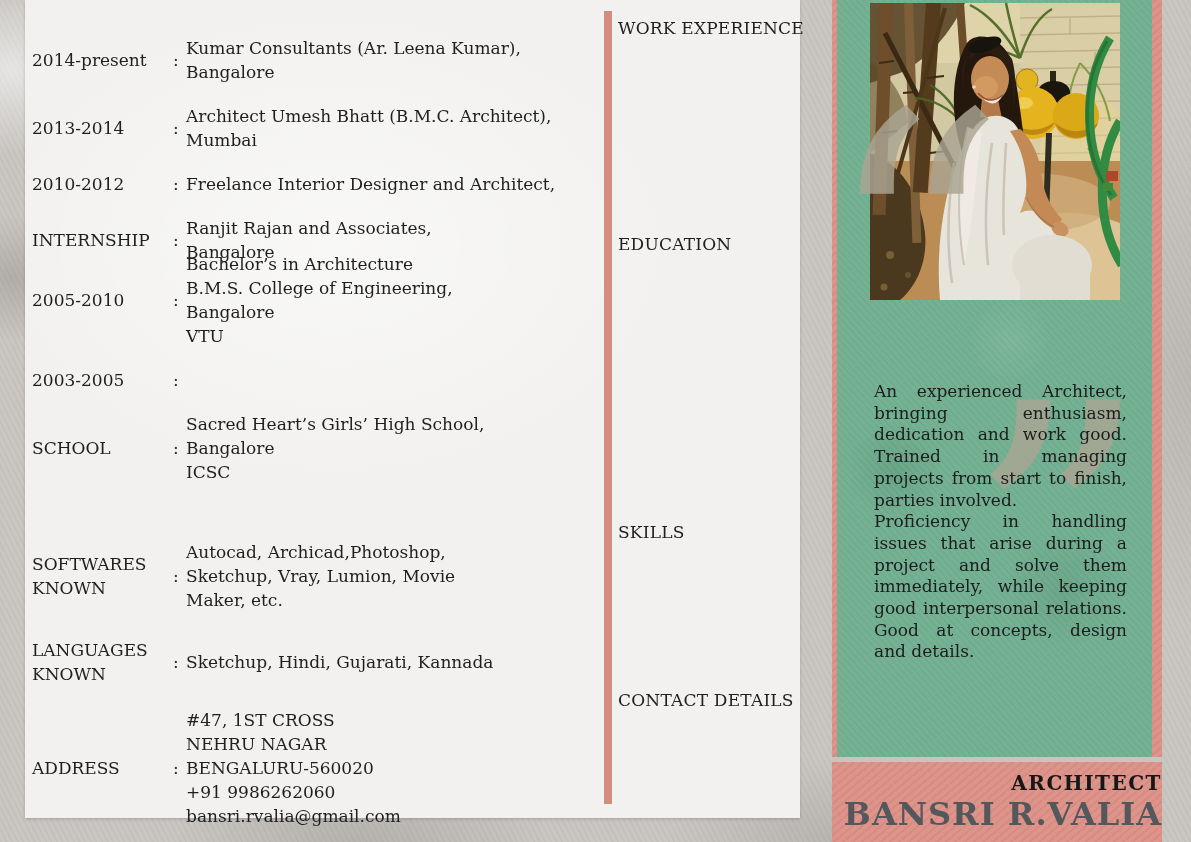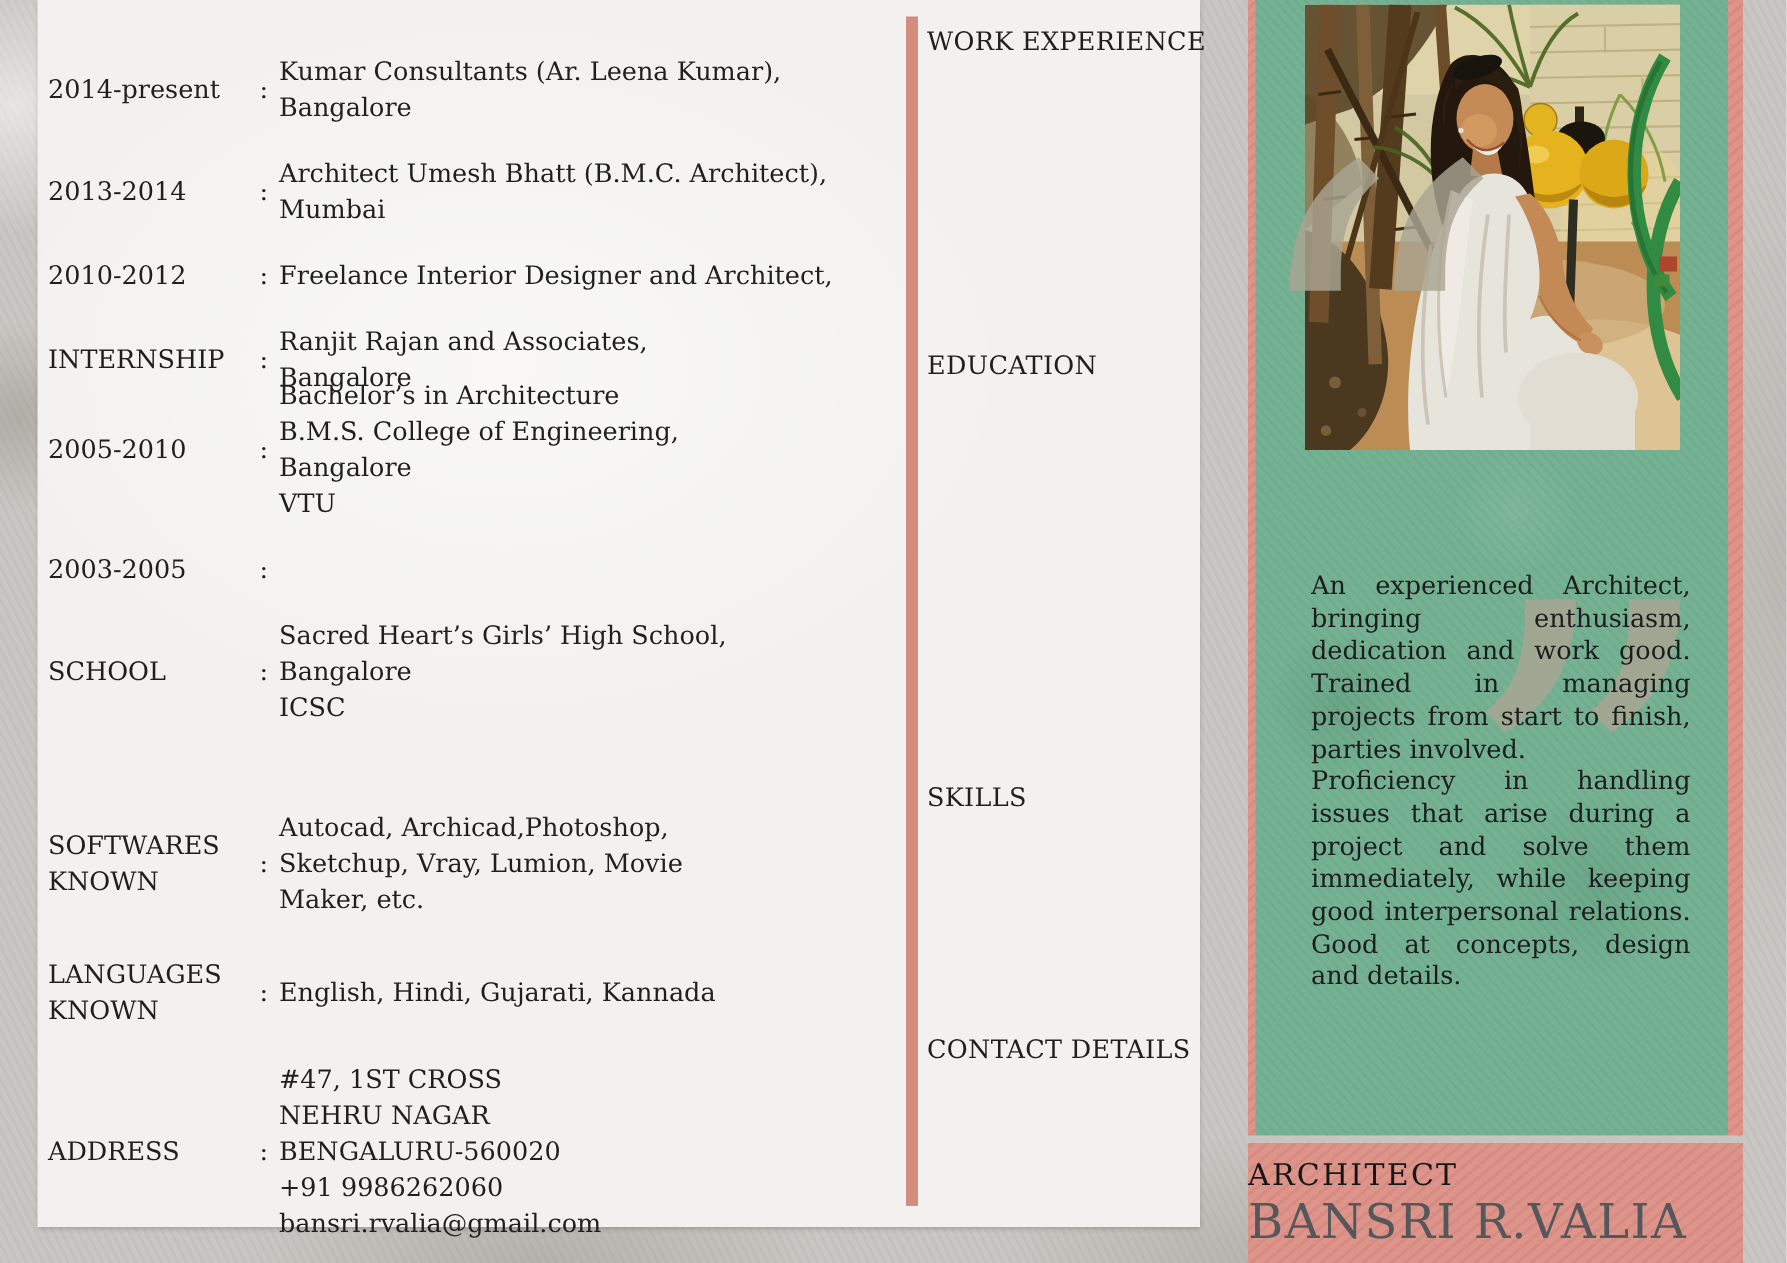--- a/index.html
+++ b/index.html
@@ -61,21 +61,21 @@
     color:var(--quote_mark,#aaa593);opacity:.82;pointer-events:none;
   }
   .quote-open{left:-14px;top:68px;}
   .quote-close{left:128px;top:358px;}
   .profile-text{
     position:absolute;left:37px;top:381px;width:253px;
     font-size:17px;line-height:21.7px;color:#1c1c1c;
   }
   .pline{text-align:justify;text-align-last:justify;}
   .pline.pend{text-align-last:left;}
-  .name-box{position:absolute;left:0;top:762px;width:330px;height:80px;text-align:left;}
+  .name-box{position:absolute;left:0;top:762px;width:330px;height:80px;text-align:right;font-weight:bold;}
   .arch-title{margin-top:9px;font-size:20px;letter-spacing:1.5px;color:#171717;}
   .arch-name{font-size:32px;letter-spacing:1px;color:var(--name_gray,#54575b);}
 </style>
 </head>
 <body style="--background_gray: #c8c5c1; --panel_white: #f2f1ef; --accent_salmon: #d48c7f; --panel_salmon: #dc9086; --panel_green: #75b293; --text_dark: #1f1f1f; --name_gray: #54575b; --quote_mark: #aaa593;">
 
 <div class="white-panel">
   <div class="resume-body">
       <div class="section" id="sec-work">
         <div class="row">
@@ -134,21 +134,21 @@
 Sketchup, Vray, Lumion, Movie
 Maker, etc.</div>
         </div>
       </div>
       <div class="sec-header" id="hdr-skills">SKILLS</div>
       <div class="section" id="sec-languages">
         <div class="row">
           <div class="lbl">LANGUAGES
 KNOWN</div>
           <div class="colon">:</div>
-          <div class="val">English, Hindi, Gujarati, Kannada</div>
+          <div class="val">Sketchup, Hindi, Gujarati, Kannada</div>
         </div>
       </div>
       <div class="section" id="sec-contact">
         <div class="row">
           <div class="lbl">ADDRESS</div>
           <div class="colon">:</div>
           <div class="val">#47, 1ST CROSS
 NEHRU NAGAR
 BENGALURU-560020
 +91 9986262060

